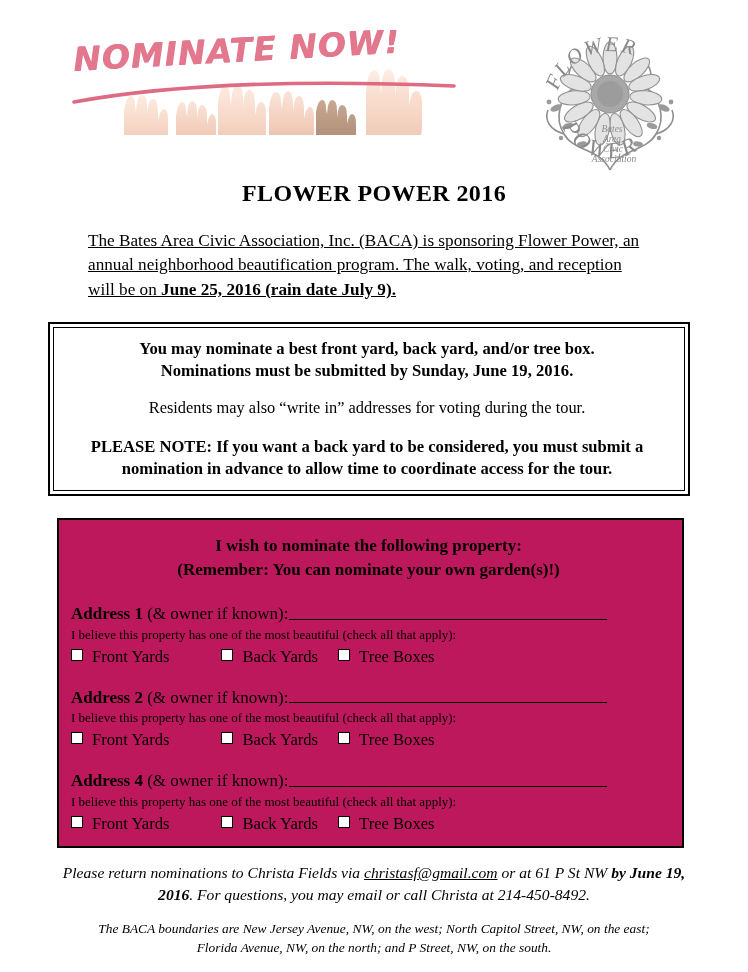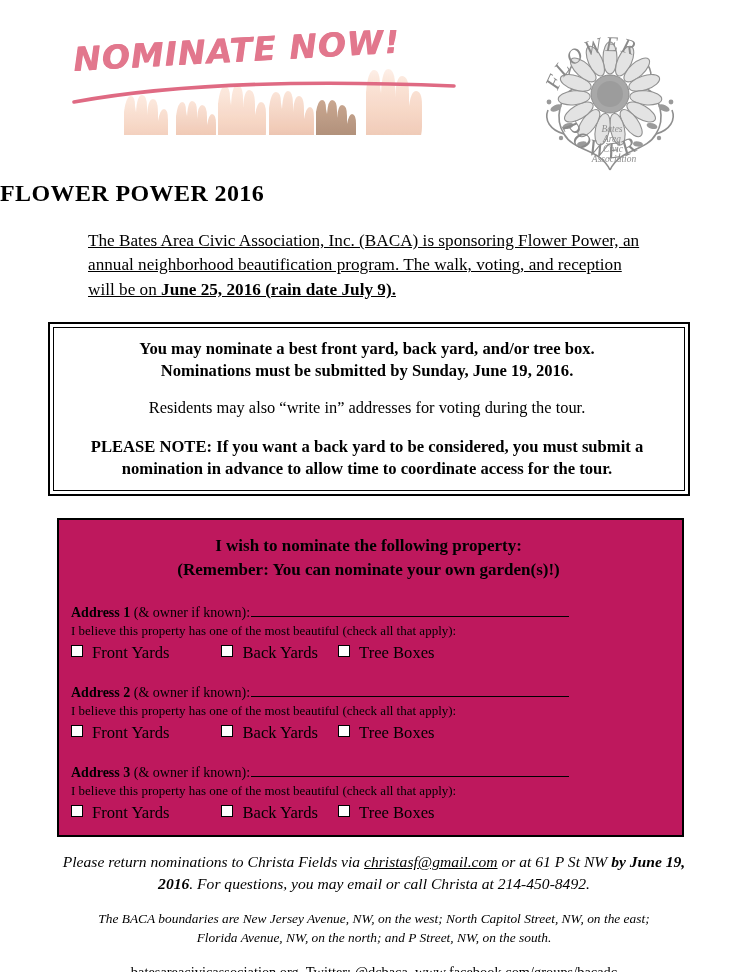--- a/index.html
+++ b/index.html
@@ -57,20 +57,21 @@
   .logo {
     position: absolute;
     left: 534px;
     top: 22px;
     width: 152px;
     height: 152px;
   }
 
   
   .doc-title {
+    text-align: center;
     font-size: 24px;
     font-weight: bold;
     letter-spacing: 0.4px;
     margin: 10px 0 0 0;
     padding: 0;
     font-family: "Liberation Serif", serif;
   }
 
   
   .intro {
@@ -125,21 +126,21 @@
     text-align: center;
     font-size: 17px;
     font-weight: bold;
     line-height: 1.38;
   }
   .addr-block {
     margin-top: 20px;
   }
   .addr-block.first { margin-top: 22px; }
   .addr-line {
-    font-size: 14px;
+    font-size: 17px;
     white-space: nowrap;
     line-height: 1.25;
   }
   .addr-label { font-weight: bold; }
   .addr-rest  { font-weight: normal; }
   .addr-rule {
     display: inline-block;
     border-bottom: 1.3px solid #000;
     height: 0.9em;
     vertical-align: baseline;
@@ -357,21 +358,21 @@
     <div class="check-row"><span class="cb-item"><span class="cb"></span><span>Front Yards</span></span><span class="cb-gap-1"></span><span class="cb-item"><span class="cb"></span><span>Back Yards</span></span><span class="cb-gap-2"></span><span class="cb-item"><span class="cb"></span><span>Tree Boxes</span></span></div>
   </div>
 
   <div class="addr-block">
     <div class="addr-line"><span class="addr-label">Address 2</span><span class="addr-rest"> (&amp; owner if known):</span><span class="addr-rule" style="width:318px"></span></div>
     <div class="believe-line">I believe this property has one of the most beautiful (check all that apply):</div>
     <div class="check-row"><span class="cb-item"><span class="cb"></span><span>Front Yards</span></span><span class="cb-gap-1"></span><span class="cb-item"><span class="cb"></span><span>Back Yards</span></span><span class="cb-gap-2"></span><span class="cb-item"><span class="cb"></span><span>Tree Boxes</span></span></div>
   </div>
 
   <div class="addr-block">
-    <div class="addr-line"><span class="addr-label">Address 3</span><span class="addr-rest"> (&amp; owner if known):</span><span class="addr-rule" style="width:318px"></span></div>
+    <div class="addr-line"><span class="addr-label">Address 4</span><span class="addr-rest"> (&amp; owner if known):</span><span class="addr-rule" style="width:318px"></span></div>
     <div class="believe-line">I believe this property has one of the most beautiful (check all that apply):</div>
     <div class="check-row"><span class="cb-item"><span class="cb"></span><span>Front Yards</span></span><span class="cb-gap-1"></span><span class="cb-item"><span class="cb"></span><span>Back Yards</span></span><span class="cb-gap-2"></span><span class="cb-item"><span class="cb"></span><span>Tree Boxes</span></span></div>
   </div>
 </div>
 
 <div class="footer">
   <div class="return-line"><span>Please return nominations to Christa Fields via </span><span class="u">christasf@gmail.com</span><span> or at 61 P St NW </span><b>by June 19, 2016</b><span>.  For questions, you may email or call Christa at 214-450-8492.</span></div>
 
   <div class="boundaries">The BACA boundaries are New Jersey Avenue, NW, on the west; North Capitol Street, NW, on the east; Florida Avenue, NW, on the north; and P Street, NW, on the south.</div>
 

